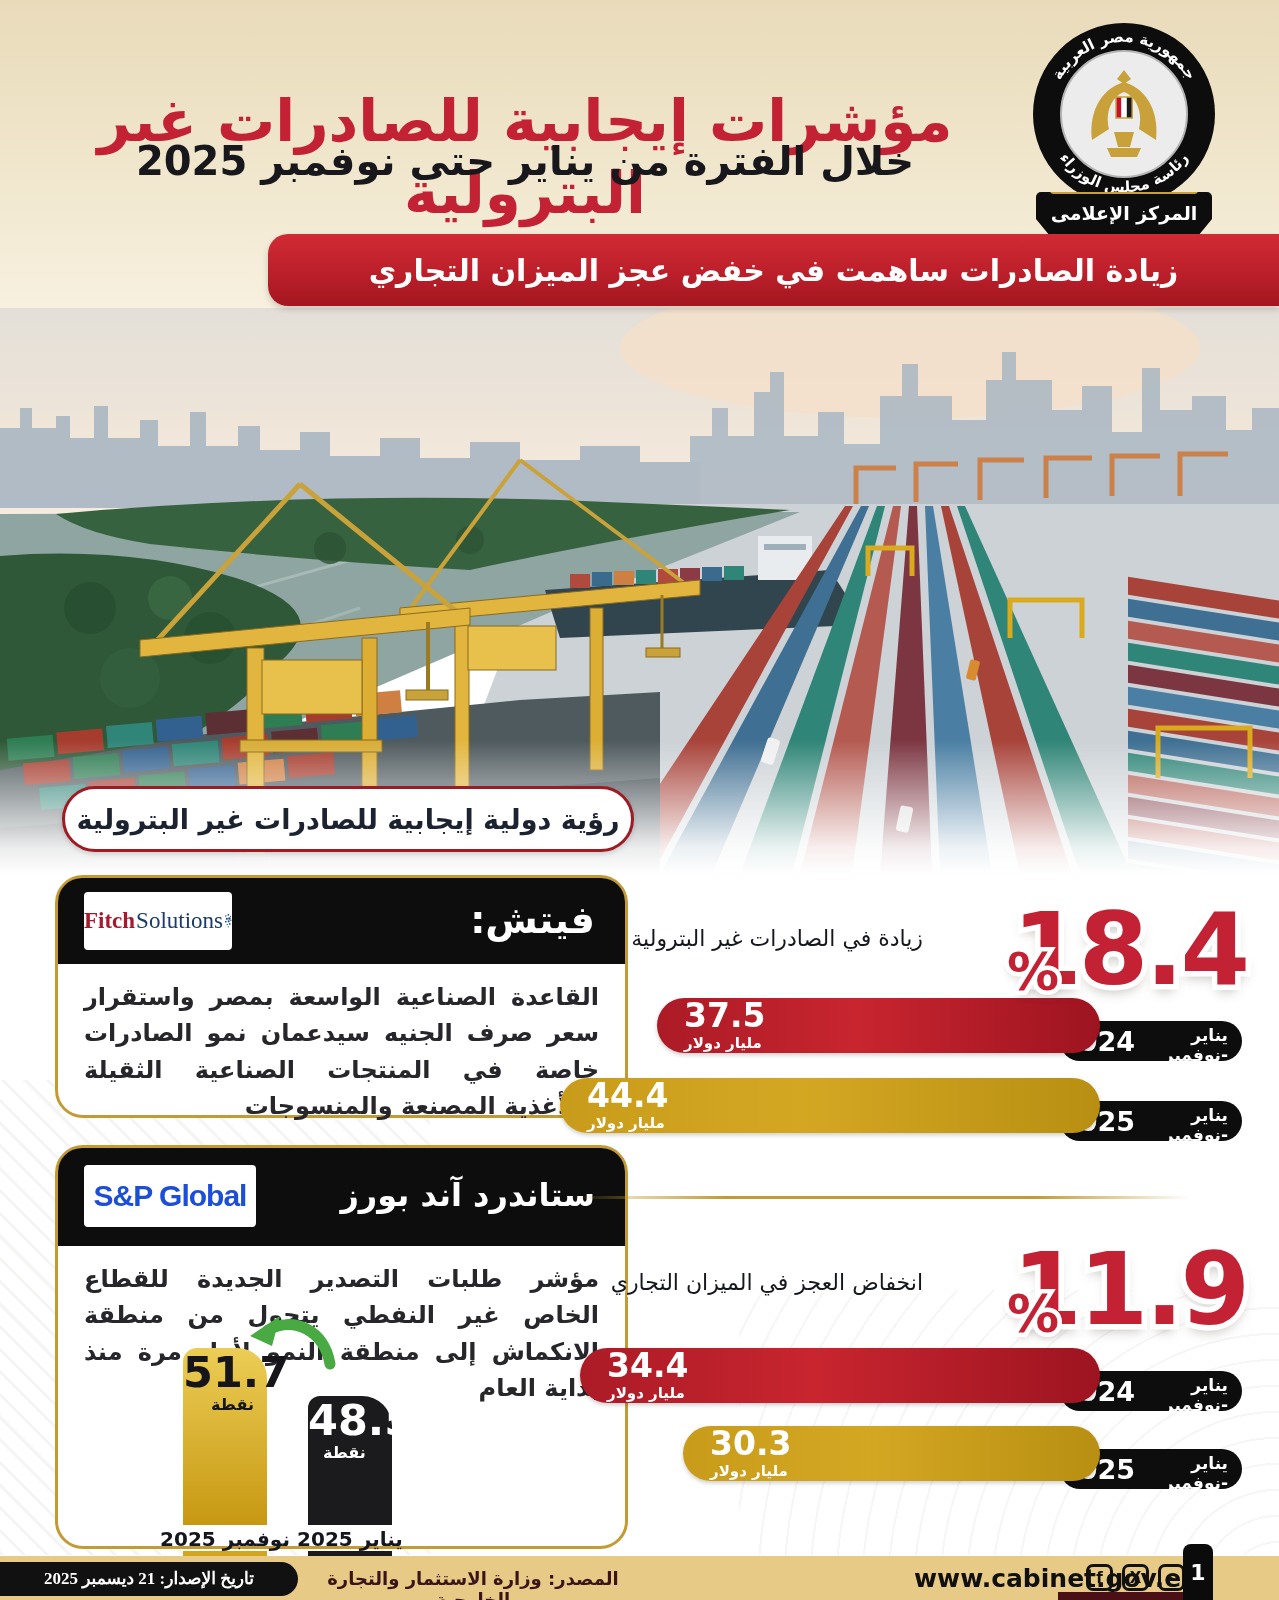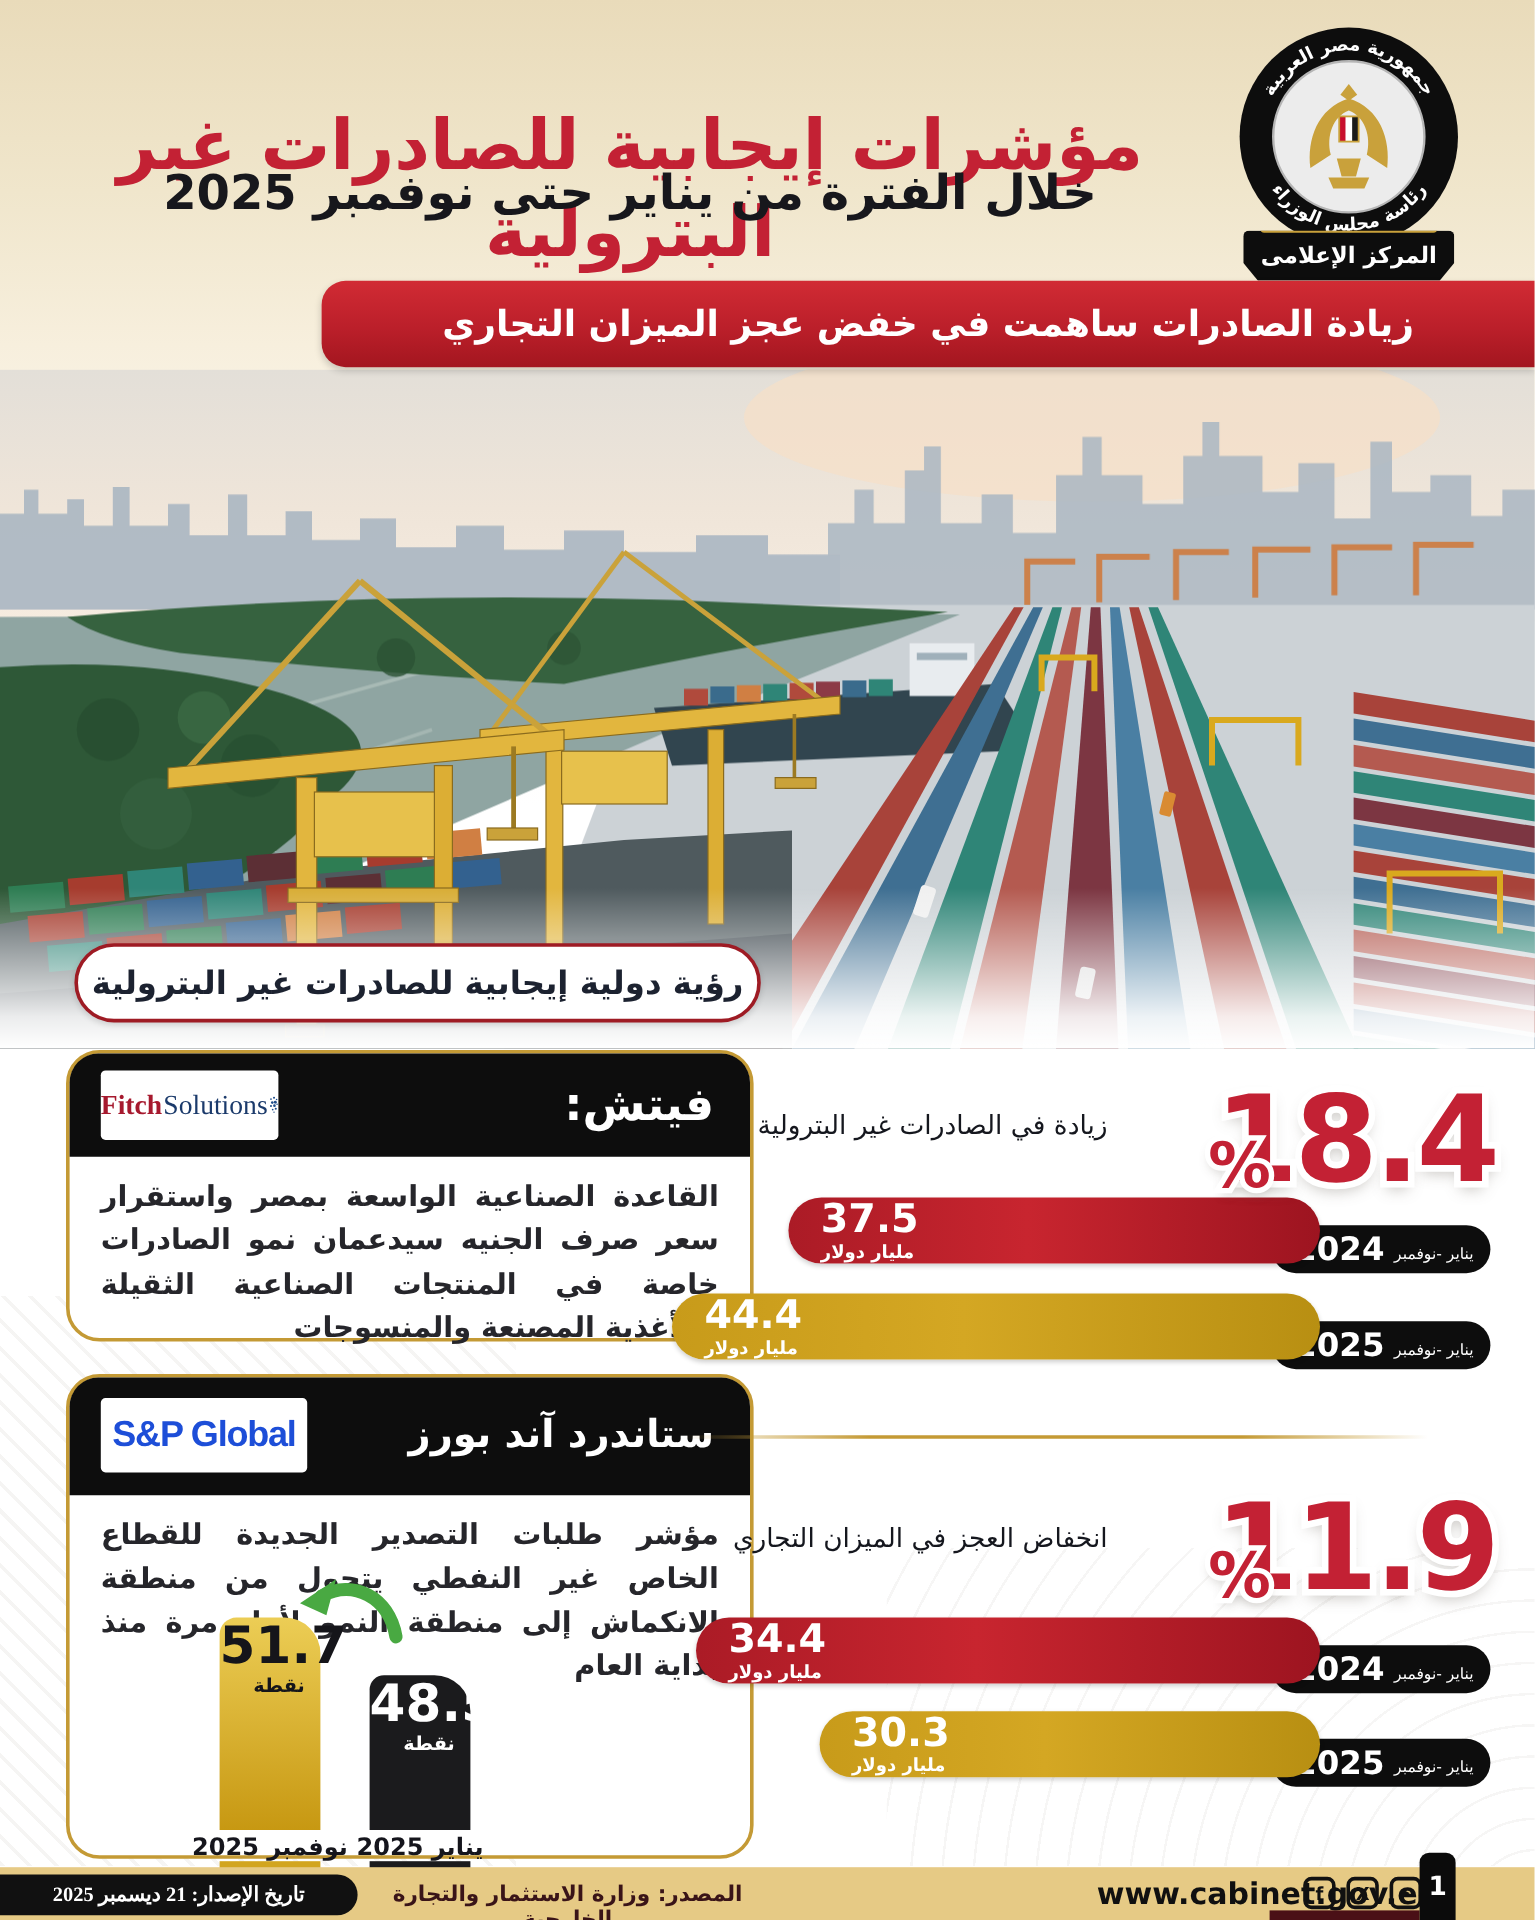--- a/index.html
+++ b/index.html
@@ -58,21 +58,21 @@
   .sp-heading{top:28px;font-size:32px;}
   .abox-body{padding:15px 26px 0;direction:rtl;text-align:justify;color:#26262b;
     font-size:24px;font-weight:600;line-height:1.52;}
 
   
   .spchart{position:absolute;left:0;top:0;width:100%;height:100%;}
   .gbar{position:absolute;left:125px;top:200px;width:84px;height:177px;
     background:linear-gradient(180deg,#ecce58 0%,#d6ab22 40%,#c3951380 140%),linear-gradient(180deg,#e3bc3a,#c69811);
     background:linear-gradient(180deg,#eccd55,#c79812);border-radius:14px 30px 0 0;text-align:center;color:#15151a;}
   .kbar{position:absolute;left:250px;top:248px;width:84px;height:129px;background:#1b1b1d;
-    border-radius:12px 30px 0 0;text-align:center;color:#fff;}
+    border-radius:12px 30px 0 0;text-align:left;color:#fff;}
   .bar-pts{display:block;font-size:43px;font-weight:800;margin-top:2px;line-height:1.05;}
   .bar-unit{display:block;font-size:16px;font-weight:700;direction:rtl;padding-left:15px;}
   .glab{position:absolute;left:96px;top:379px;width:142px;text-align:center;font-size:20px;font-weight:800;color:#15151c;direction:rtl;}
   .klab{position:absolute;left:238px;top:379px;width:108px;text-align:center;font-size:20px;font-weight:800;color:#15151c;direction:rtl;}
   .gstub{position:absolute;left:125px;top:403px;width:84px;height:13px;background:#d2a51f;}
   .kstub{position:absolute;left:250px;top:403px;width:84px;height:13px;background:#1b1b1d;}
   .uparrow{position:absolute;left:188px;top:158px;width:92px;height:66px;}
 
   
   .bignum{position:absolute;direction:ltr;font-size:100px;font-weight:800;color:#c32134;z-index:3;line-height:1;letter-spacing:-3px;}
@@ -93,21 +93,21 @@
   .hbar{position:absolute;right:179px;top:0;height:55px;border-radius:28px;z-index:2;
     display:flex;flex-direction:column;align-items:flex-start;justify-content:center;
     padding-left:27px;color:#fff;box-shadow:0 2px 4px rgba(0,0,0,.2);}
   .hbar-red{background:linear-gradient(90deg,#a5piece 0,#000 0);background:linear-gradient(90deg,#ab1b26 0%,#c8252f 45%,#9d1420 100%);}
   .hbar-gold{background:linear-gradient(90deg,#c89b1a 0%,#d4a723 45%,#b88f12 100%);text-align:center;}
   .w1{width:443px;} .w2{width:540px;} .w3{width:520px;} .w4{width:417px;}
   .bval{font-size:33px;font-weight:800;line-height:1.05;}
   .bunit{font-size:15px;font-weight:700;direction:rtl;}
   .ypill{position:absolute;right:37px;top:23px;width:182px;height:40px;background:#0d0d0d;border-radius:20px;z-index:1;
     display:flex;direction:rtl;align-items:center;justify-content:flex-start;gap:8px;padding-right:14px;color:#fff;}
-  .yper{font-size:13px;font-weight:400;margin-top:8px;}
+  .yper{font-size:17px;font-weight:700;margin-top:8px;}
   .yyear{font-size:27px;font-weight:800;}
   .divider{position:absolute;top:1196px;left:570px;width:620px;height:3px;z-index:2;border-radius:2px;
     background:linear-gradient(90deg,rgba(196,154,53,0),#c49a35 25%,#c49a35 75%,rgba(196,154,53,0));}
 
   
   .footer{position:absolute;left:0;top:1556px;width:1279px;height:44px;background:#e6ca85;z-index:2;}
   .fdate{position:absolute;left:0;top:1562px;width:298px;height:34px;background:#111;border-radius:0 18px 18px 0;
     color:#fff;font-size:17px;font-weight:700;line-height:34px;text-align:center;direction:rtl;z-index:3;font-family:Liberation Serif, serif;}
   .fsource{position:absolute;left:318px;top:1568px;width:310px;text-align:center;direction:rtl;
     font-size:18px;font-weight:700;color:#3a1418;z-index:3;}

